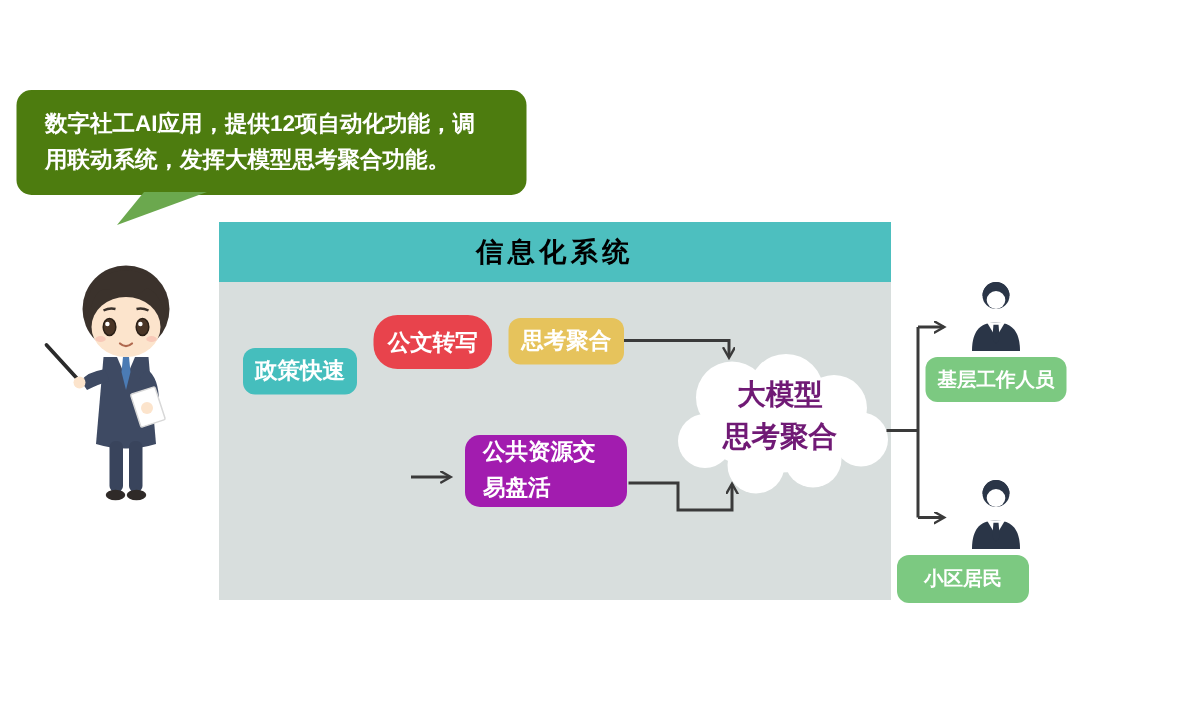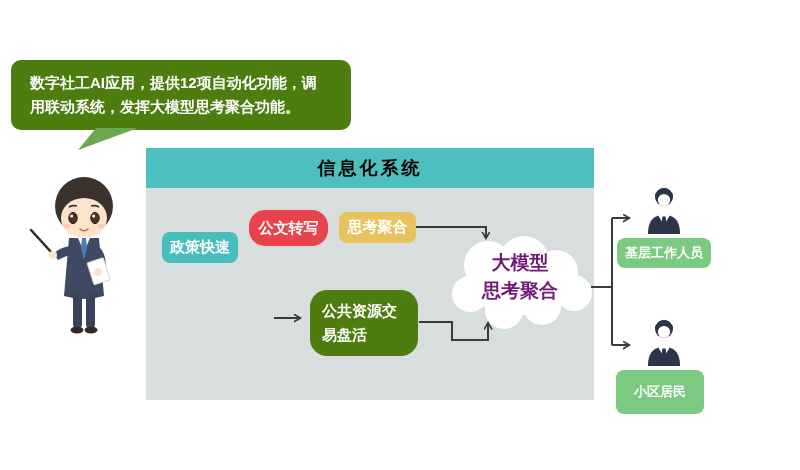--- a/index.html
+++ b/index.html
@@ -28,35 +28,35 @@
   .chip,.pbox,.tag{position:absolute;display:flex;align-items:center;justify-content:center;
        color:#fff;font-weight:bold;z-index:3;box-sizing:border-box;text-align:center;}
   .chip{font-size:15px;border-radius:8px;}
   .chip-policy{left:162px;top:212px;width:76px;height:31px;background:#45BEBD;margin-top:20px;}
   .chip-doc{left:249px;top:210px;width:79px;height:36px;background:#E8434C;border-radius:16px;}
   .chip-event{left:339px;top:212px;width:77px;height:31px;background:#E6C35C;}
 
   .pbox{font-size:15px;line-height:24px;border-radius:10px;justify-content:flex-start;
         text-align:left;padding:5px 12px;}
   .pbox-report{left:162px;top:290px;width:110px;height:58px;background:#45BEBD;}
-  .pbox-trade{left:310px;top:290px;width:108px;height:66px;background:#4d7c0f;border-radius:17px;}
+  .pbox-trade{left:310px;top:290px;width:108px;height:48px;background:#a21caf;}
 
   
   .cloud-line{position:absolute;width:130px;left:455px;text-align:center;color:#701a75;
               font-size:19px;font-weight:bold;z-index:3;}
   .cloud-line.l1{top:250px;}
   .cloud-line.l2{top:278px;}
 
   
   .person{position:absolute;width:38px;height:48px;z-index:3;}
   .person.p1{left:645px;top:186px;}
   .person.p2{left:645px;top:318px;}
   .tag{font-size:13px;background:#7CC981;border-radius:8px;text-align:right;}
   .tag-worker{left:617px;top:238px;width:94px;height:30px;}
-  .tag-resident{left:616px;top:370px;width:88px;height:44px;}
+  .tag-resident{left:598px;top:370px;width:88px;height:32px;}
 </style>
 </head>
 <body>
 
 <div class="canvas">
 
   <div class="bubble">
     <span>数字社工AI应用，提供12项自动化功能，调用联动系统，发挥大模型思考聚合功能。</span>
   </div>
   <svg class="bubble-tail" width="75" height="25">

